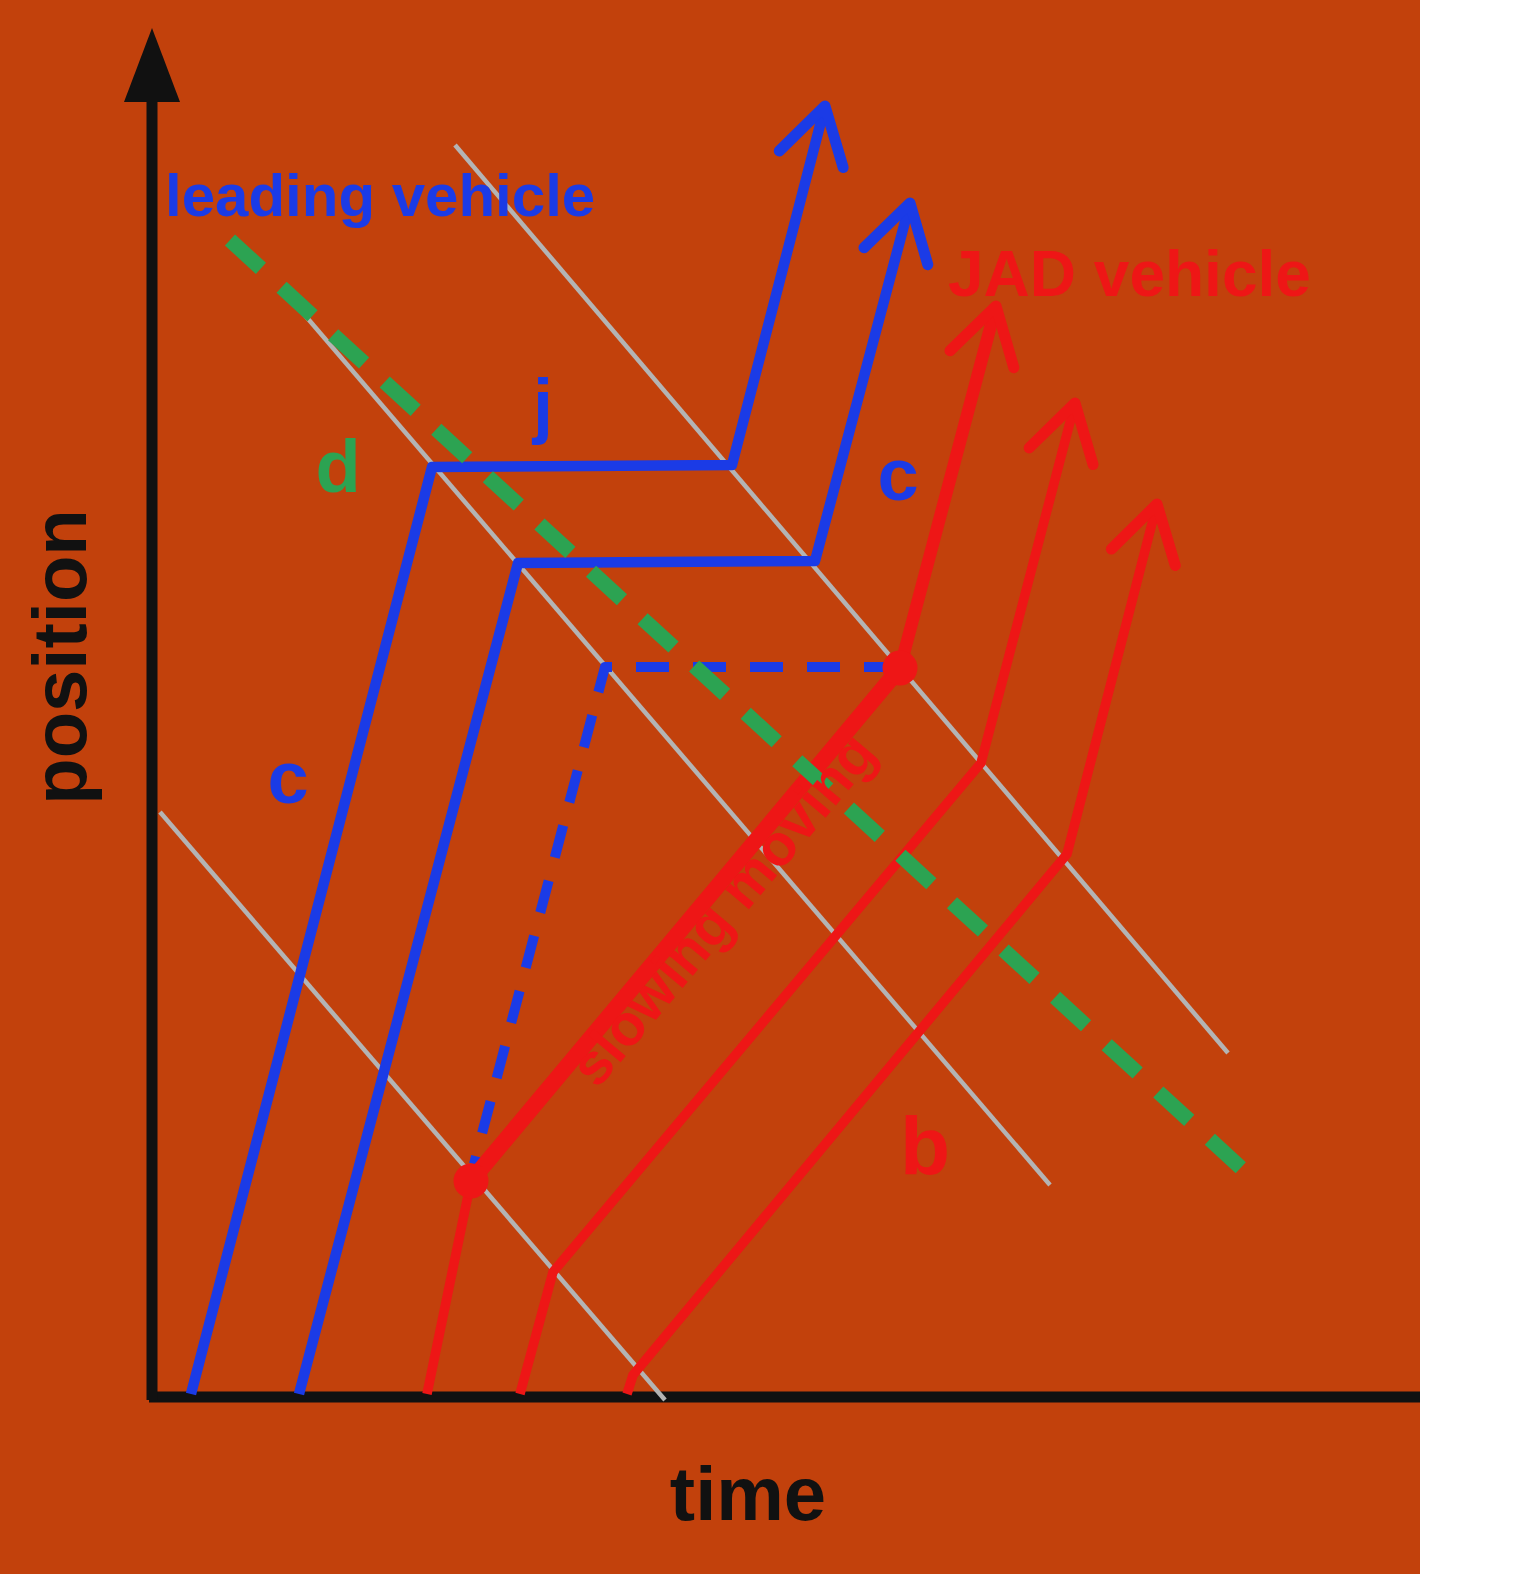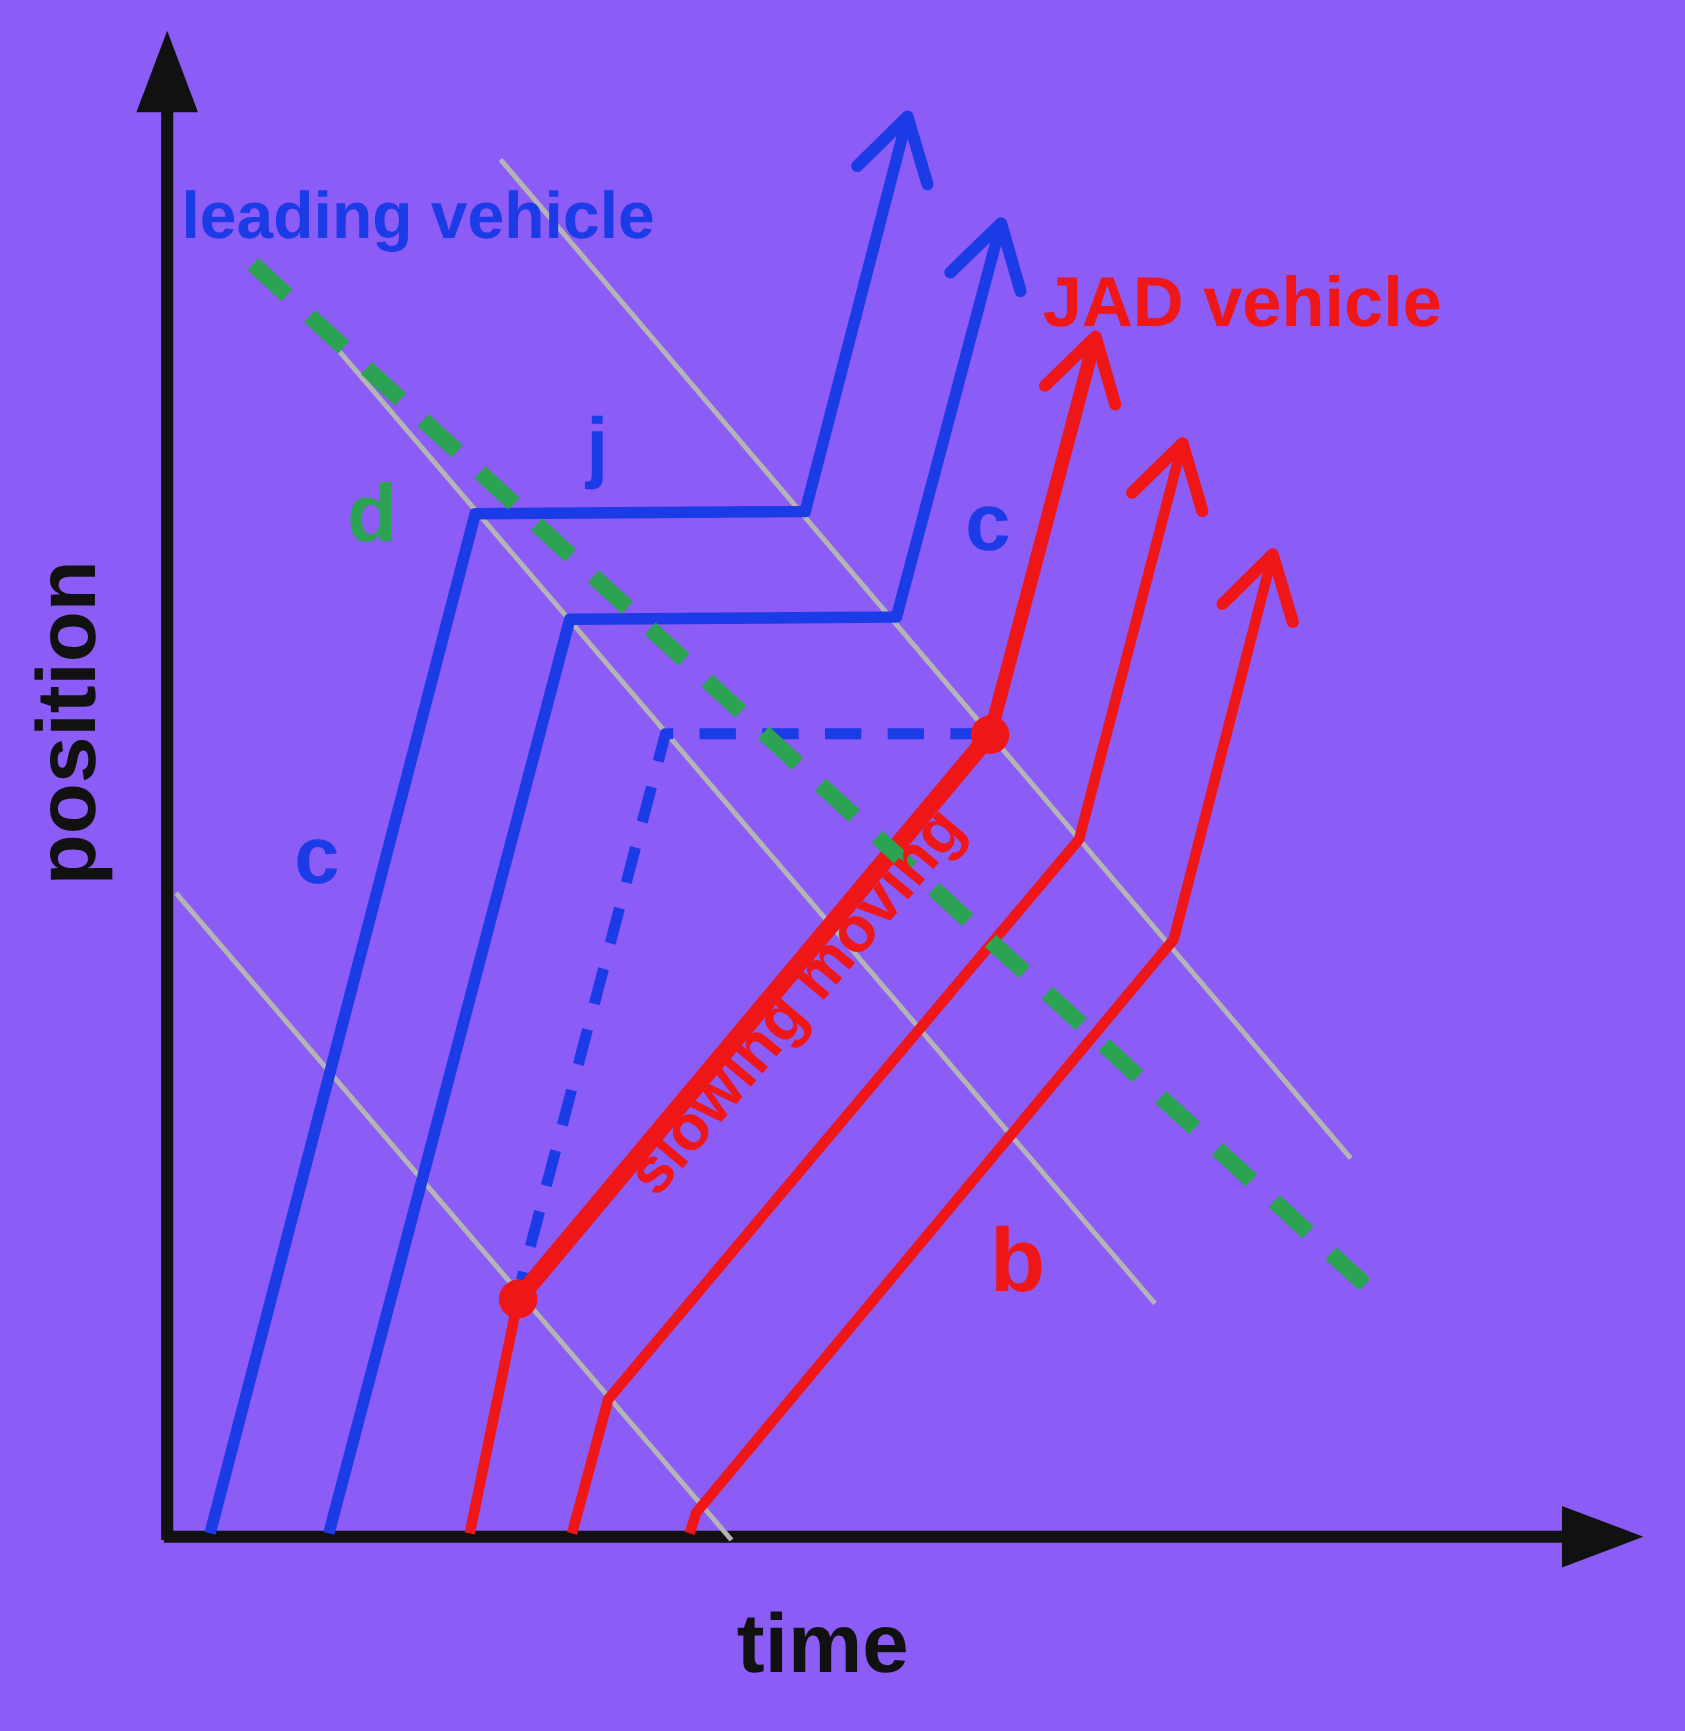--- a/index.html
+++ b/index.html
@@ -1,16 +1,16 @@
 <!DOCTYPE html>
 <html><head>
 <meta charset="utf-8">
 <style>
   html,body{margin:0;padding:0;background:#ffffff;}
-  .stage{position:relative;width:1532px;height:1574px;background:#8b5cf6;overflow:hidden;}
+  .stage{position:relative;width:1420px;height:1574px;background:#c2410c;overflow:hidden;}
   svg text{font-family:"Liberation Sans","DejaVu Sans",sans-serif;font-weight:700;}
 </style>
 </head>
 <body>
 
 <div class="stage">
   <svg id="fig" xmlns="http://www.w3.org/2000/svg" width="1532" height="1574" viewBox="0 0 1532 1574">
       <defs>
         <marker id="arrow-blue" markerUnits="userSpaceOnUse" markerWidth="150" markerHeight="150" refX="140" refY="75" orient="auto">
           <path d="M85,42 L140,75 L85,108" fill="none" stroke="#1b3be6" stroke-width="11" stroke-linecap="round" stroke-linejoin="round"></path>

